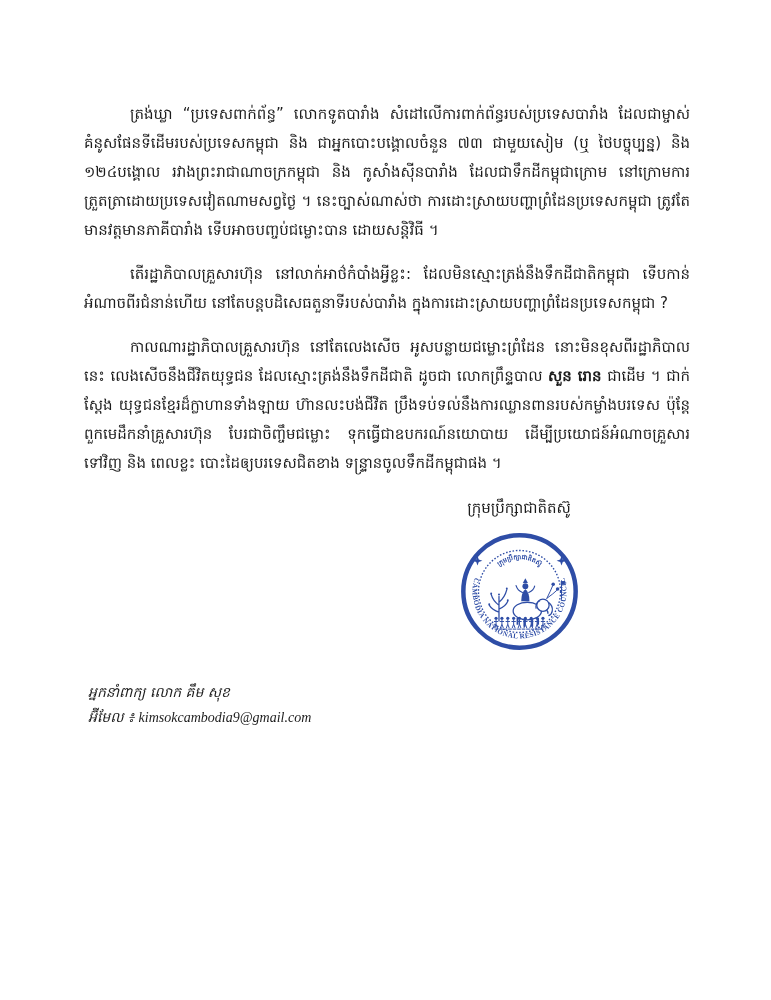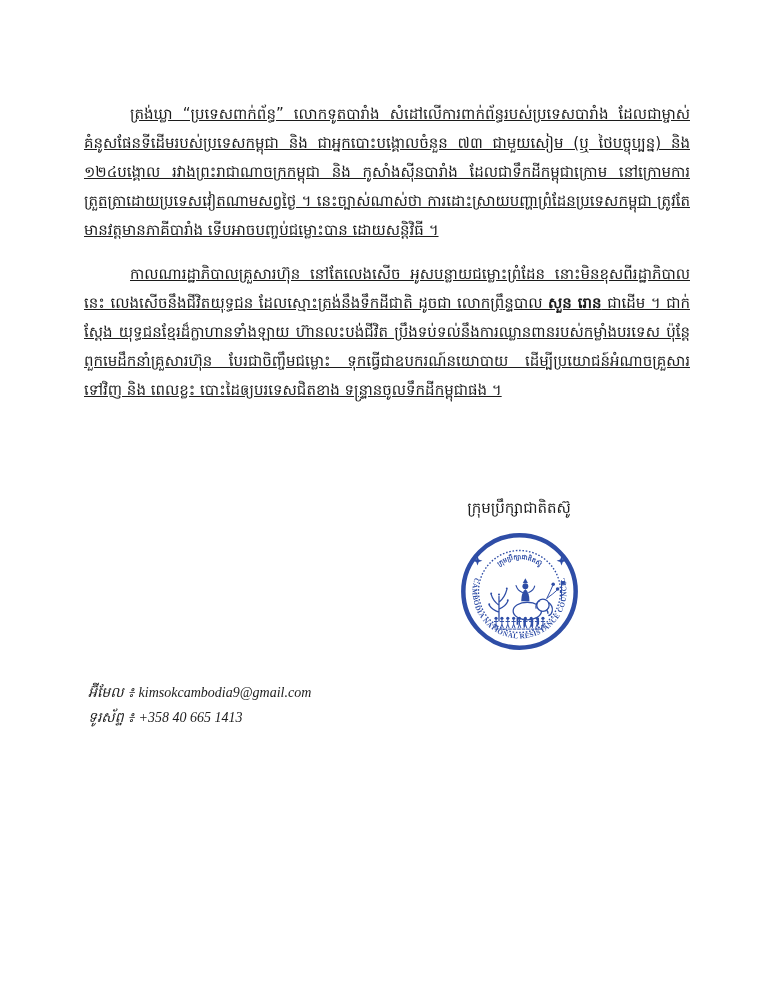--- a/index.html
+++ b/index.html
@@ -9,21 +9,21 @@
     background:#ffffff;
     font-family:"DejaVu Sans",sans-serif;
     color:#1c1c1c;
     overflow:hidden;
   }
   .letter-body{
     position:absolute;left:84px;top:100px;width:606px;
     height:398px;overflow:hidden;
     font-size:15px;line-height:29px;text-align:justify;
   }
-  .letter-body p{margin:0 0 15px 0;text-indent:46px;text-decoration:underline;}
+  .letter-body p{margin:0 0 15px 0;text-indent:46px;}
   .bold-name{font-weight:bold;}
   .sign-block{
     position:absolute;right:75px;top:494px;width:354px;
     text-align:center;font-size:15px;line-height:29px;
   }
   .seal{display:block;margin:5px auto 0 auto;width:127px;height:127px;}
   .ring-text{
     font-family:"Liberation Serif",serif;
     font-size:7.2px;letter-spacing:0.45px;
     fill:#2e4da6;font-weight:bold;
@@ -38,20 +38,21 @@
   .latin{font-family:"Liberation Serif",serif;font-style:italic;}
   .seal-line{stroke:#2e4da6;fill:none;stroke-linecap:round;}
 </style>
 </head>
 <body>
 
 <div class="page">
 
   <div class="letter-body">
     <p>ត្រង់ឃ្លា “ប្រទេសពាក់ព័ន្ធ” លោកទូតបារាំង សំដៅលើការពាក់ព័ន្ធរបស់ប្រទេសបារាំង ដែលជាម្ចាស់គំនូសផែនទីដើមរបស់ប្រទេសកម្ពុជា និង ជាអ្នកបោះបង្គោលចំនួន ៧៣ ជាមួយសៀម (ឬ ថៃបច្ចុប្បន្ន) និង ១២៤បង្គោល រវាងព្រះរាជាណាចក្រកម្ពុជា និង កូសាំងស៊ីនបារាំង ដែលជាទឹកដីកម្ពុជាក្រោម នៅក្រោមការត្រួតត្រាដោយប្រទេសវៀតណាមសព្វថ្ងៃ ។ នេះច្បាស់ណាស់ថា ការដោះស្រាយបញ្ហាព្រំដែនប្រទេសកម្ពុជា ត្រូវតែមានវត្តមានភាគីបារាំង ទើបអាចបញ្ចប់ជម្លោះបាន ដោយសន្តិវិធី ។</p>
+    <p>តើរដ្ឋាភិបាលគ្រួសារហ៊ុន នៅលាក់អាថ៌កំបាំងអ្វីខ្លះ: ដែលមិនស្មោះត្រង់នឹងទឹកដីជាតិកម្ពុជា ទើបកាន់អំណាចពីរជំនាន់ហើយ នៅតែបន្តបដិសេធតួនាទីរបស់បារាំង ក្នុងការដោះស្រាយបញ្ហាព្រំដែនប្រទេសកម្ពុជា ?</p>
     <p><span>កាលណារដ្ឋាភិបាលគ្រួសារហ៊ុន នៅតែលេងសើច អូសបន្លាយជម្លោះព្រំដែន នោះមិនខុសពីរដ្ឋាភិបាលនេះ លេងសើចនឹងជីវិតយុទ្ធជន ដែលស្មោះត្រង់នឹងទឹកដីជាតិ ដូចជា លោកព្រឹន្ទបាល </span><span class="bold-name">សួន រោន</span><span> ជាដើម ។ ជាក់ស្តែង យុទ្ធជនខ្មែរដ៏ក្លាហានទាំងឡាយ ហ៊ានលះបង់ជីវិត ប្រឹងទប់ទល់នឹងការឈ្លានពានរបស់កម្លាំងបរទេស ប៉ុន្តែ ពួកមេដឹកនាំគ្រួសារហ៊ុន បែរជាចិញ្ចឹមជម្លោះ ទុកធ្វើជាឧបករណ៍នយោបាយ ដើម្បីប្រយោជន៍អំណាចគ្រួសារទៅវិញ និង ពេលខ្លះ បោះដៃឲ្យបរទេសជិតខាង ទន្ទ្រានចូលទឹកដីកម្ពុជាផង ។</span></p>
   </div>
 
   <div class="sign-block">
     <div>ក្រុមប្រឹក្សាជាតិតស៊ូ</div>
 
     <svg class="seal" viewBox="0 0 130 130" aria-hidden="true">
       <defs>
         <path id="arcBottom" d="M 19.9,48.6 A 48,48 0 1 0 110.1,48.6" fill="none"></path>
         <path id="arcTop" d="M 36.1,49 A 33,33 0 0 1 93.9,49" fill="none"></path>
@@ -117,17 +118,17 @@
         <use href="#person" transform="translate(71,92.5)"></use>
         <use href="#person" transform="translate(77,92.5)"></use>
         <use href="#person" transform="translate(83,92.5)"></use>
         <use href="#person" transform="translate(89,92.5)"></use>
       </g>
       <path class="seal-line" stroke-width="1" d="M 40,103.5 H 90" stroke-dasharray="3 1.6"></path>
     </svg>
   </div>
 
   <div class="contact">
+    <div>អ្នកនាំពាក្យ លោក គឹម សុខ</div>
     <div><span>អ៊ីមែល ៖</span> <span class="latin">kimsokcambodia9@gmail.com</span></div>
-    <div><span>ទូរស័ព្ទ ៖</span> <span class="latin">+358 40 665 1413</span></div>
   </div>
 
 </div>
 
 </body></html>

